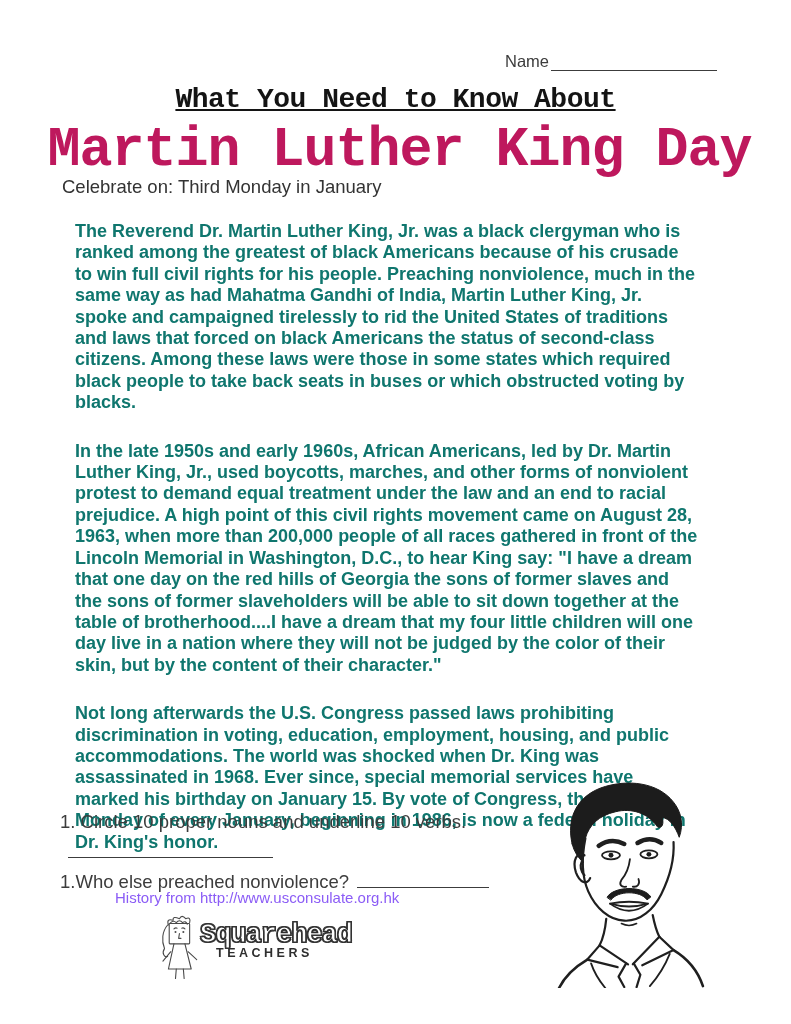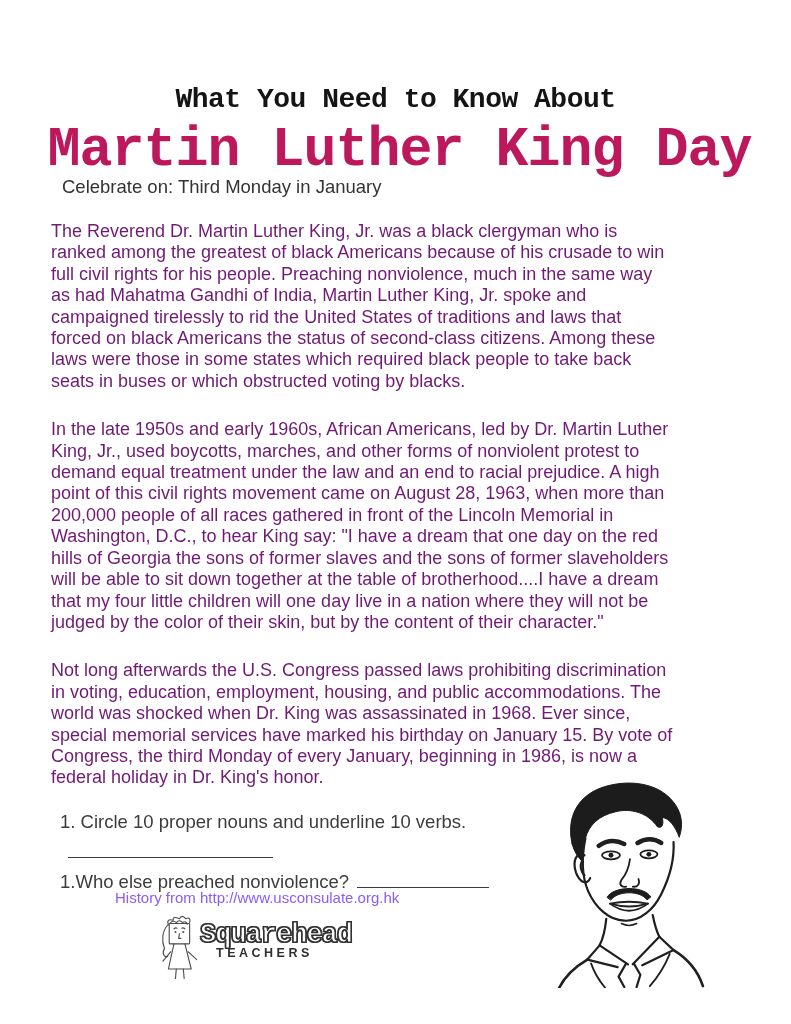--- a/index.html
+++ b/index.html
@@ -20,36 +20,37 @@
   .name-blank{
     display:inline-block;width:166px;height:18px;
     border-bottom:1.6px solid #3c3c3c;margin-left:2px;
   }
   .subtitle{
     position:absolute;top:84px;left:0;width:791px;margin:0;
     text-align:center;
     font-family:"Liberation Mono","DejaVu Sans Mono",monospace;
     font-weight:bold;font-size:28px;letter-spacing:-0.5px;
     color:#141414;
+    text-decoration:underline;
   }
   .title{
     position:absolute;top:118px;left:0;width:791px;margin:4px;
     text-align:center;
     font-family:"Liberation Mono","DejaVu Sans Mono",monospace;
     font-weight:bold;font-size:55px;line-height:58px;letter-spacing:-1px;
     color:#be185d;white-space:nowrap;
   }
   .celebrate{
     position:absolute;top:176px;left:62px;
     font-size:18.5px;color:#333;
   }
   
   .article{
-    position:absolute;top:221px;left:51px;width:624px;
-    font-size:18px;line-height:21.4px;color:#701a75;
+    position:absolute;top:221px;left:75px;width:624px;
+    font-size:18px;line-height:21.4px;color:#0f766e;font-weight:bold;
   }
   .article p{margin:0 0 27px 0;}
   
   .questions{
     position:absolute;top:811px;left:60px;width:560px;
     font-size:18.5px;color:#3c3c3c;
   }
   .q{height:30px;white-space:nowrap;}
   .blank{
     display:inline-block;height:16px;
@@ -78,20 +79,24 @@
   }
   
   .portrait{position:absolute;left:534px;top:770px;}
   .portrait path, .portrait ellipse{vector-effect:non-scaling-stroke;}
 </style>
 </head>
 <body>
 
 <div class="page">
 
+  <div class="name-row">
+    <span>Name</span>
+      <span class="name-blank"></span>
+  </div>
 
   <h2 class="subtitle">What You Need to Know About</h2>
   <h1 class="title">Martin Luther King Day</h1>
   <div class="celebrate">Celebrate on: Third Monday in January</div>
 
   <div class="article">
     <p>The Reverend Dr. Martin Luther King, Jr. was a black clergyman who is ranked among the greatest of black Americans because of his crusade to win full civil rights for his people. Preaching nonviolence, much in the same way as had Mahatma Gandhi of India, Martin Luther King, Jr. spoke and campaigned tirelessly to rid the United States of traditions and laws that forced on black Americans the status of second-class citizens. Among these laws were those in some states which required black people to take back seats in buses or which obstructed voting by blacks.</p>
     <p>In the late 1950s and early 1960s, African Americans, led by Dr. Martin Luther King, Jr., used boycotts, marches, and other forms of nonviolent protest to demand equal treatment under the law and an end to racial prejudice. A high point of this civil rights movement came on August 28, 1963, when more than 200,000 people of all races gathered in front of the Lincoln Memorial in Washington, D.C., to hear King say: "I have a dream that one day on the red hills of Georgia the sons of former slaves and the sons of former slaveholders will be able to sit down together at the table of brotherhood....I have a dream that my four little children will one day live in a nation where they will not be judged by the color of their skin, but by the content of their character."</p>
     <p>Not long afterwards the U.S. Congress passed laws prohibiting discrimination in voting, education, employment, housing, and public accommodations. The world was shocked when Dr. King was assassinated in 1968. Ever since, special memorial services have marked his birthday on January 15. By vote of Congress, the third Monday of every January, beginning in 1986, is now a federal holiday in Dr. King's honor.</p>
   </div>

